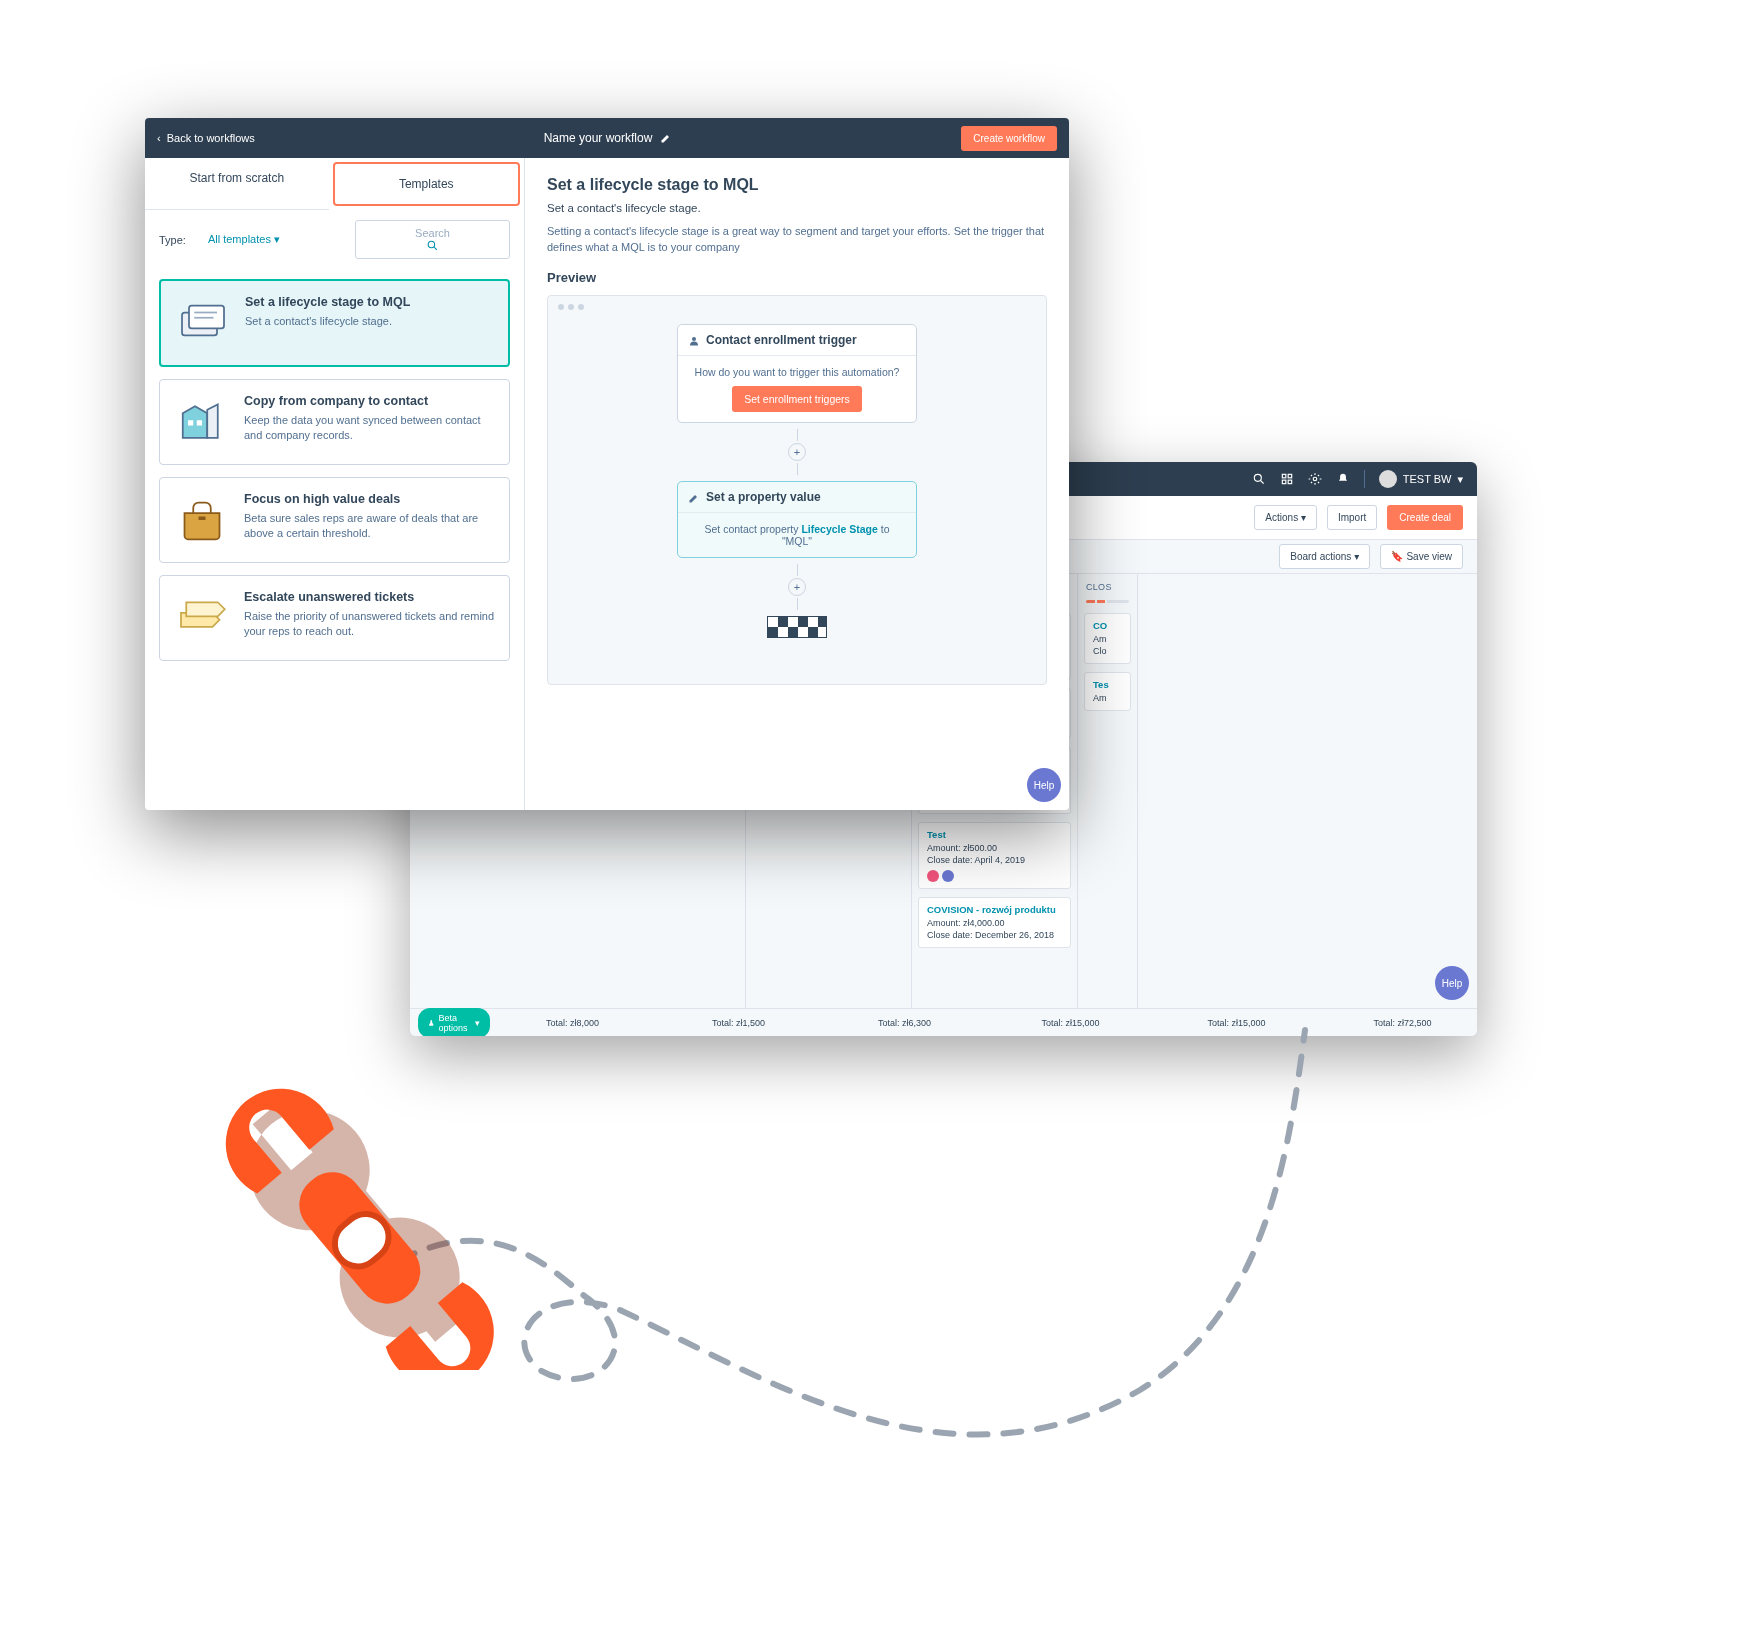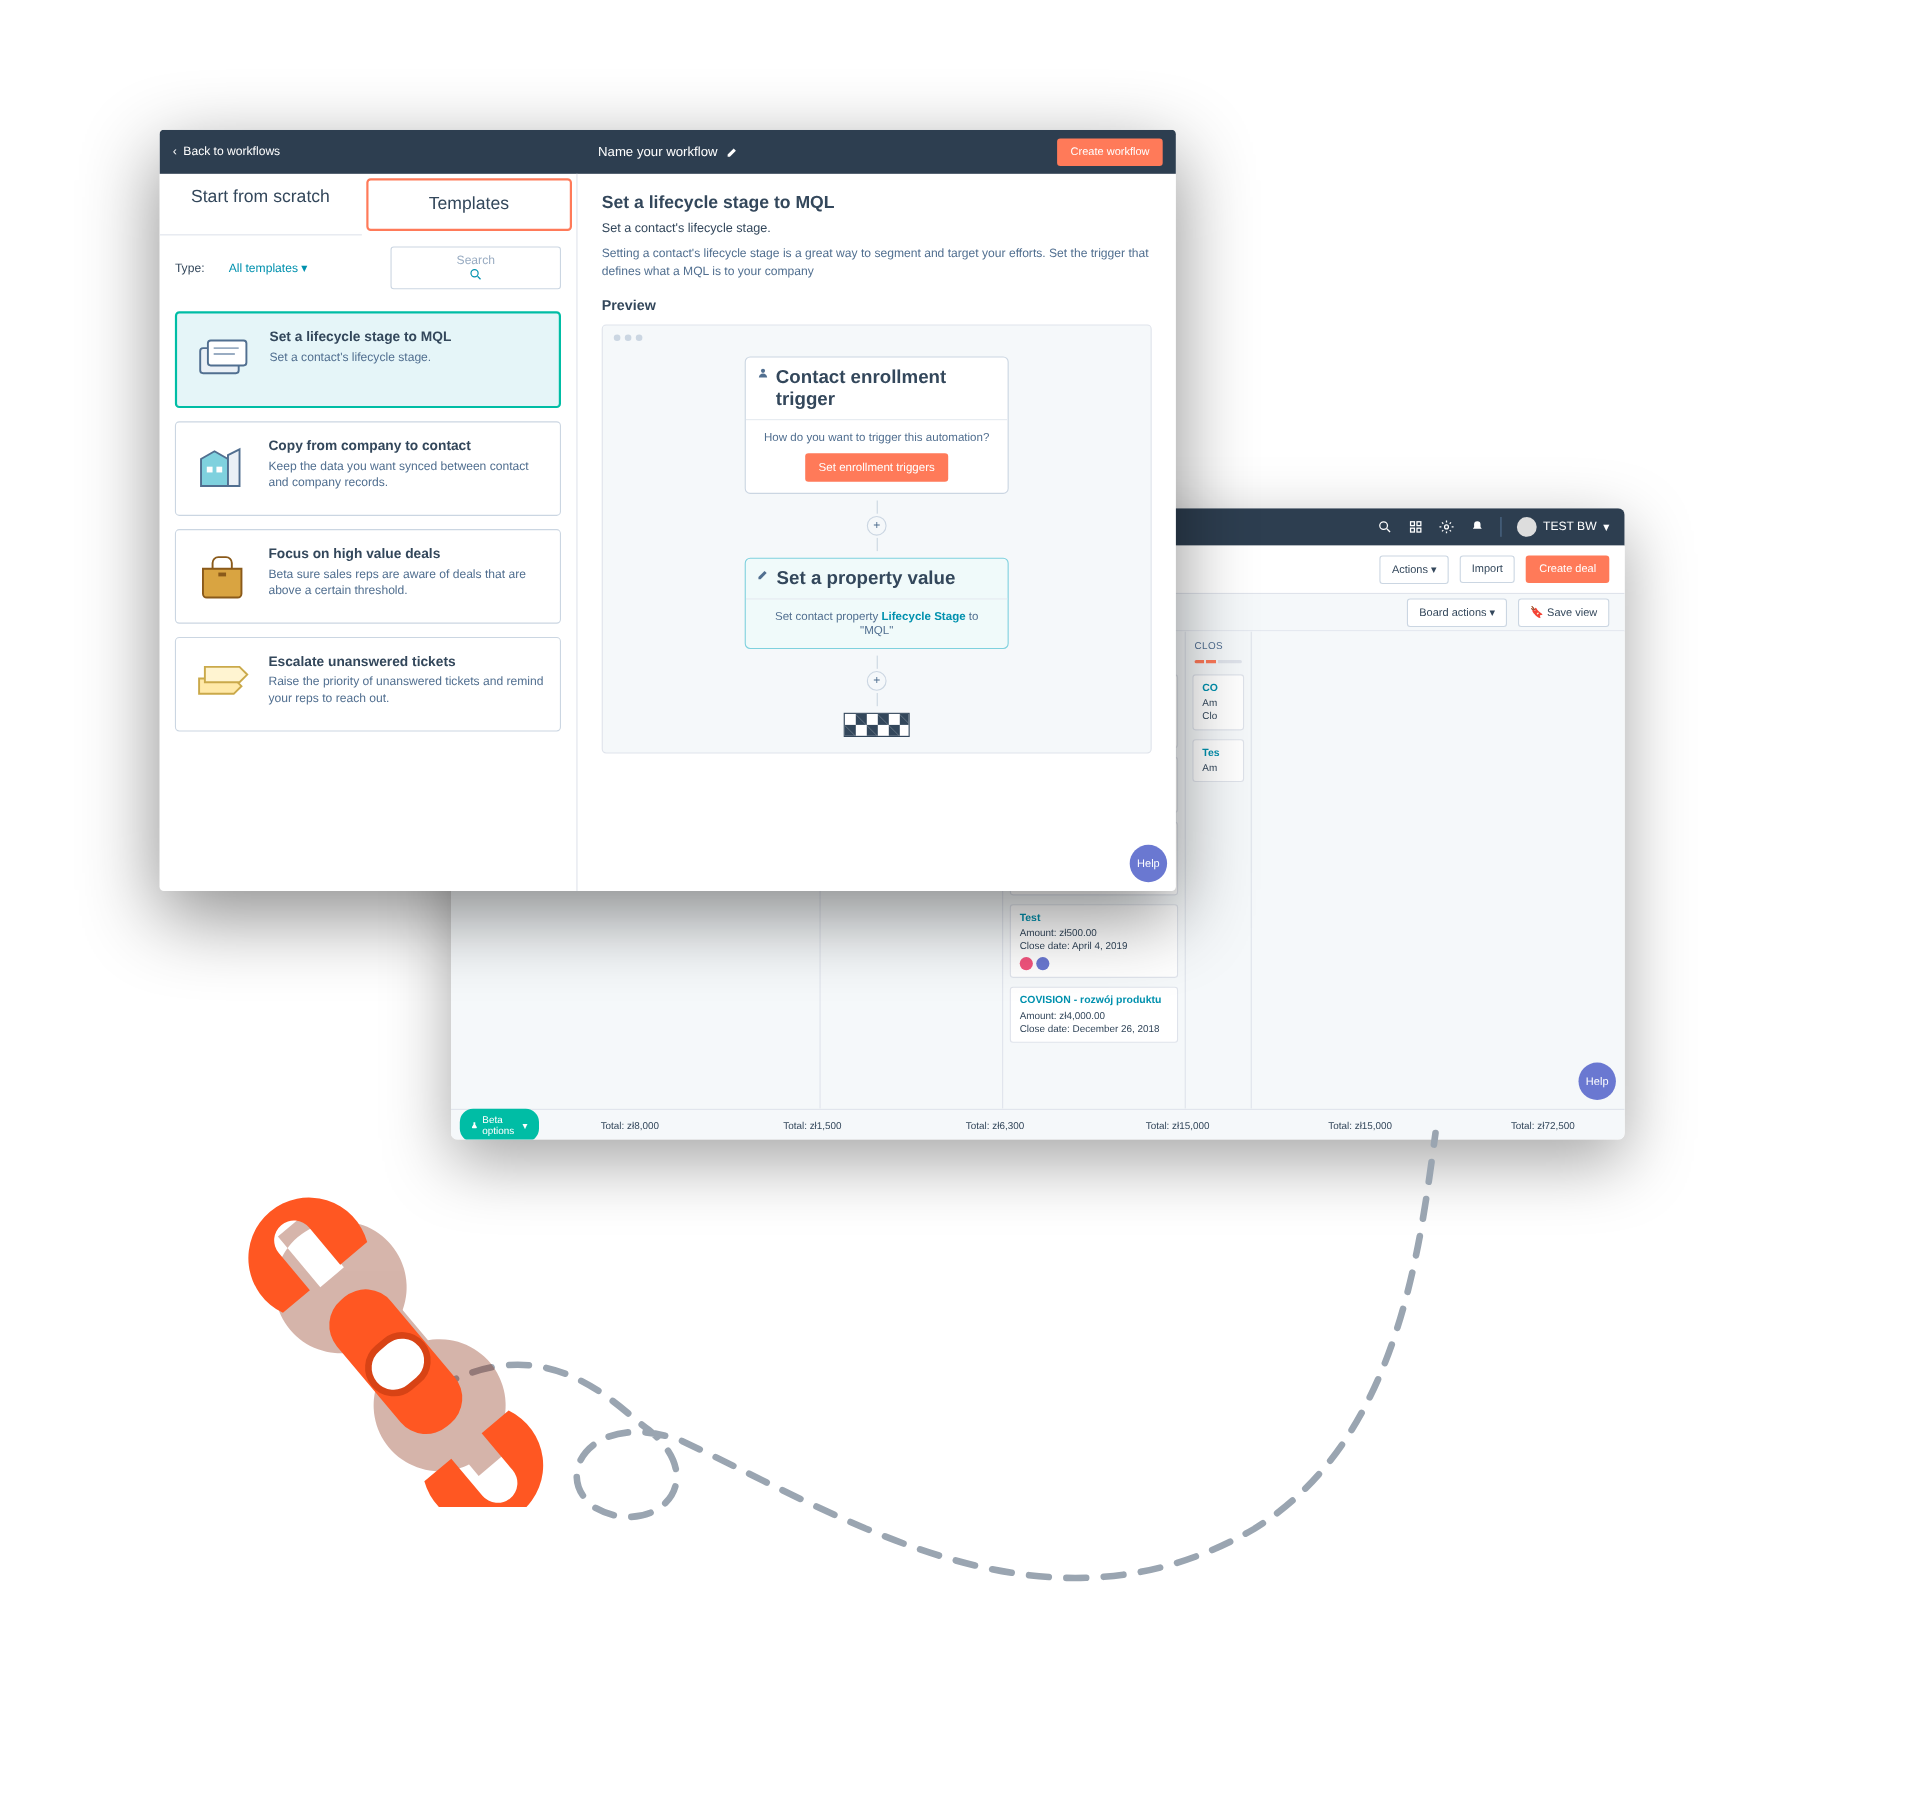--- a/index.html
+++ b/index.html
@@ -74,42 +74,42 @@
   }
   .wf-top{
     height:40px; background:#2d3e50; color:#fff; display:flex; align-items:center; justify-content:space-between;
     padding:0 12px; font-size:12px;
   }
   .wf-back{ display:flex; gap:6px; align-items:center; font-size:11px;}
   .wf-title{ display:flex; gap:8px; align-items:center;}
   .wf-body{ display:flex; height:calc(100% - 40px);}
   .wf-left{ width:380px; border-right:1px solid #dfe3eb; padding:0; display:flex; flex-direction:column;}
   .wf-tabs{ display:flex;}
-  .wf-tab{ flex:1; text-align:center; padding:13px 16px; font-size:16px; color:#33475b; border-bottom:1px solid #dfe3eb;}
+  .wf-tab{ flex:1; text-align:center; padding:13px 16px; font-size:12px; color:#33475b; border-bottom:1px solid #dfe3eb;}
   .wf-tab.active{ border:2px solid #ff7a59; border-radius:4px; color:#33475b; font-weight:500; margin:4px;}
   .wf-filter{ display:flex; align-items:center; gap:22px; padding:10px 14px; font-size:11px;}
   .wf-filter .link{ color:#0091ae;}
   .wf-search{ margin-left:auto; width:155px; }
   .wf-search-box{ border:1px solid #cbd6e2; border-radius:3px; padding:6px 8px; display:flex; align-items:center; font-size:11px; color:#99acc2; justify-content:space-between;flex-direction:column;}
   .wf-cards{ padding:10px 14px; display:flex; flex-direction:column; gap:12px;}
   .wf-card{ border:1px solid #cbd6e2; border-radius:4px; padding:14px; display:flex; gap:14px; align-items:flex-start; background:#fff;}
   .wf-card.selected{ border:2px solid #00bda5; background:#e5f5f8;}
   .wf-card .ico{ width:56px; height:56px; flex:0 0 56px;}
   .wf-card h4{ font-size:12.5px; font-weight:700; color:#33475b; margin-bottom:5px;}
   .wf-card p{ font-size:11px; color:#516f90; line-height:1.4;}
   .wf-right{ flex:1; padding:18px 22px; position:relative;}
   .wf-right h2{ font-size:16px; font-weight:700; margin-bottom:8px;}
   .wf-right .sub1{ font-size:11.5px; margin-bottom:10px;}
   .wf-right .sub2{ font-size:11px; color:#516f90; line-height:1.45; margin-bottom:14px;}
   .wf-right h3{ font-size:13px; font-weight:700; margin-bottom:10px;}
   .preview-shell{ border:1px solid #dfe3eb; border-radius:4px; background:#f5f8fa; min-height:390px;}
   .shell-dots{ display:flex; gap:4px; padding:8px 10px;}
   .shell-dots span{width:6px;height:6px;border-radius:50%; background:#cbd6e2;}
   .wf-step{ width:240px; margin:6px auto; background:#fff; border:1px solid #cbd6e2; border-radius:5px; overflow:hidden;}
-  .wf-step-head{ display:flex; align-items:flex-start; gap:6px; padding:8px 10px; border-bottom:1px solid #e5eaf0; font-size:17px; font-weight:600;}
+  .wf-step-head{ display:flex; align-items:flex-end; gap:6px; padding:8px 10px; border-bottom:1px solid #e5eaf0; font-size:12px; font-weight:600;}
   .wf-step-body{ padding:10px; text-align:center; font-size:10.5px; color:#516f90;}
   .wf-step-body .btn-orange{ display:inline-block; margin-top:8px; padding:7px 12px; font-size:10.5px;}
   .wf-step-body .lnk{ color:#0091ae;font-weight:bold;}
   .wf-connector{ text-align:center; color:#99acc2; margin:6px auto;}
   .plus-circle{ width:18px;height:18px; border:1px solid #cbd6e2; border-radius:50%; display:inline-flex;align-items:center;justify-content:center;font-size:11px;color:#516f90;}
   .vbar{ width:1px; height:12px; background:#cbd6e2; margin:2px auto;}
   .checker{ width:60px; height:22px; margin:6px auto;
     background:
       linear-gradient(45deg,#33475b 25%, transparent 25%, transparent 75%, #33475b 75%) 0 0/20px 20px,
       linear-gradient(45deg,#33475b 25%, #fff 25%, #fff 75%, #33475b 75%) 10px 10px/20px 20px;

